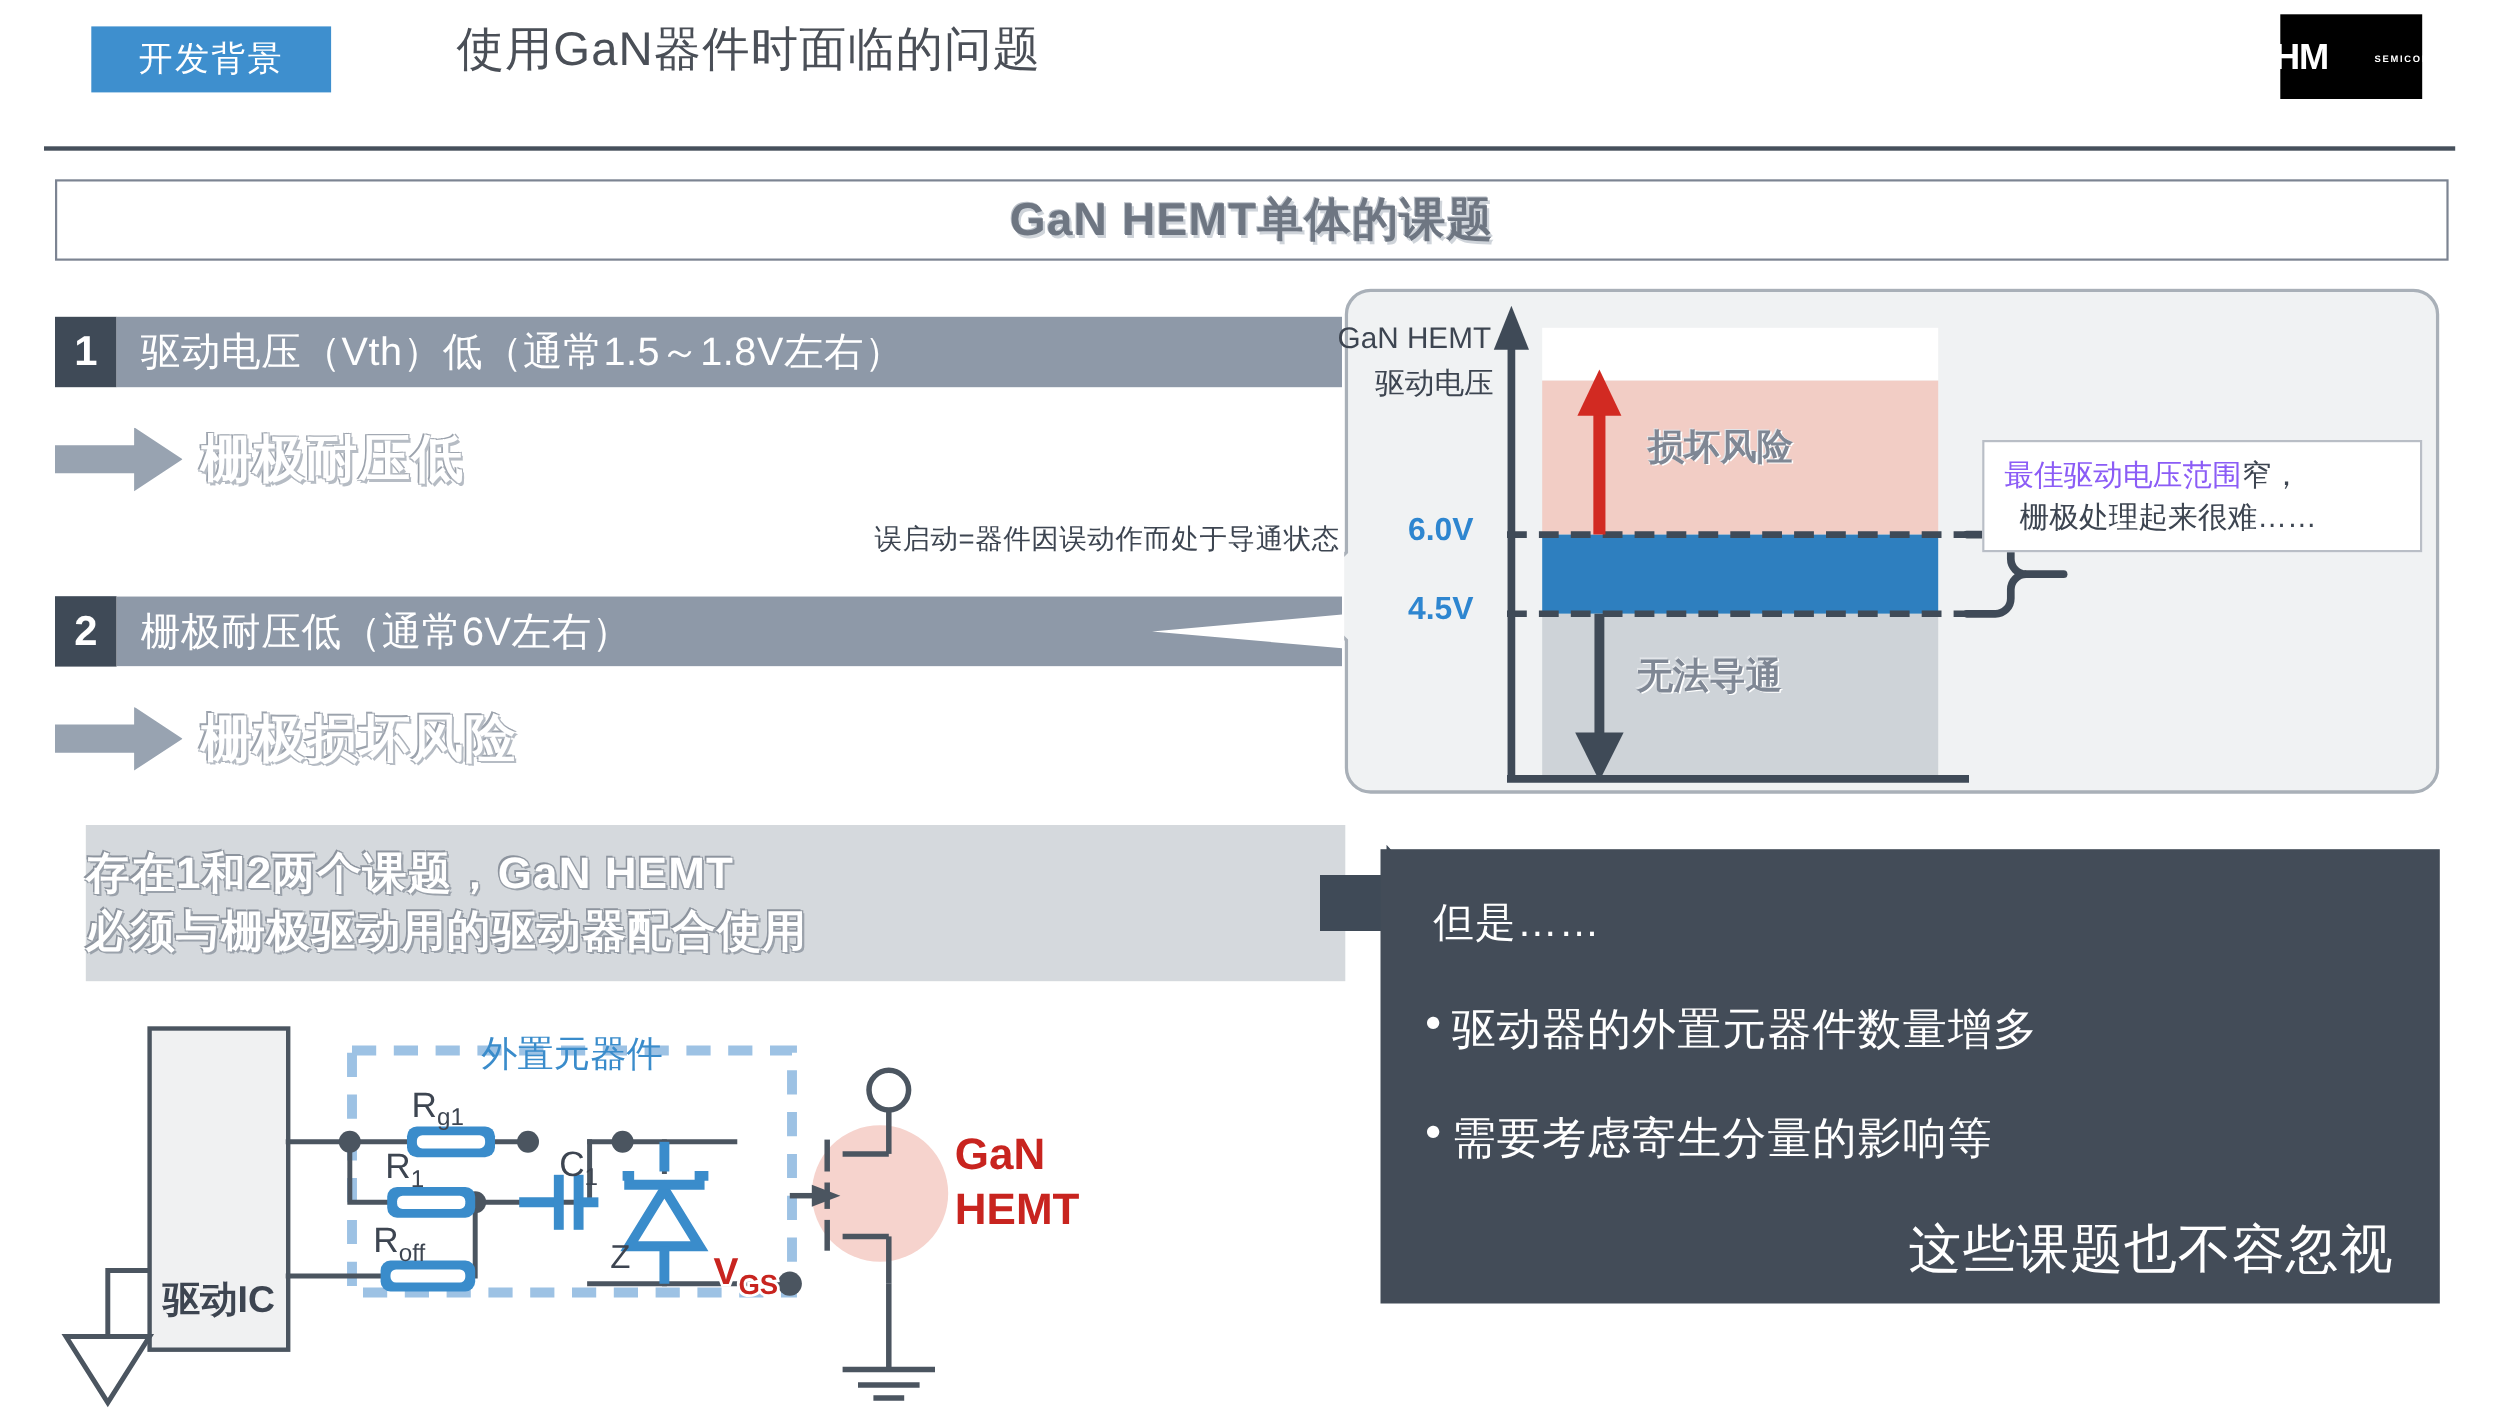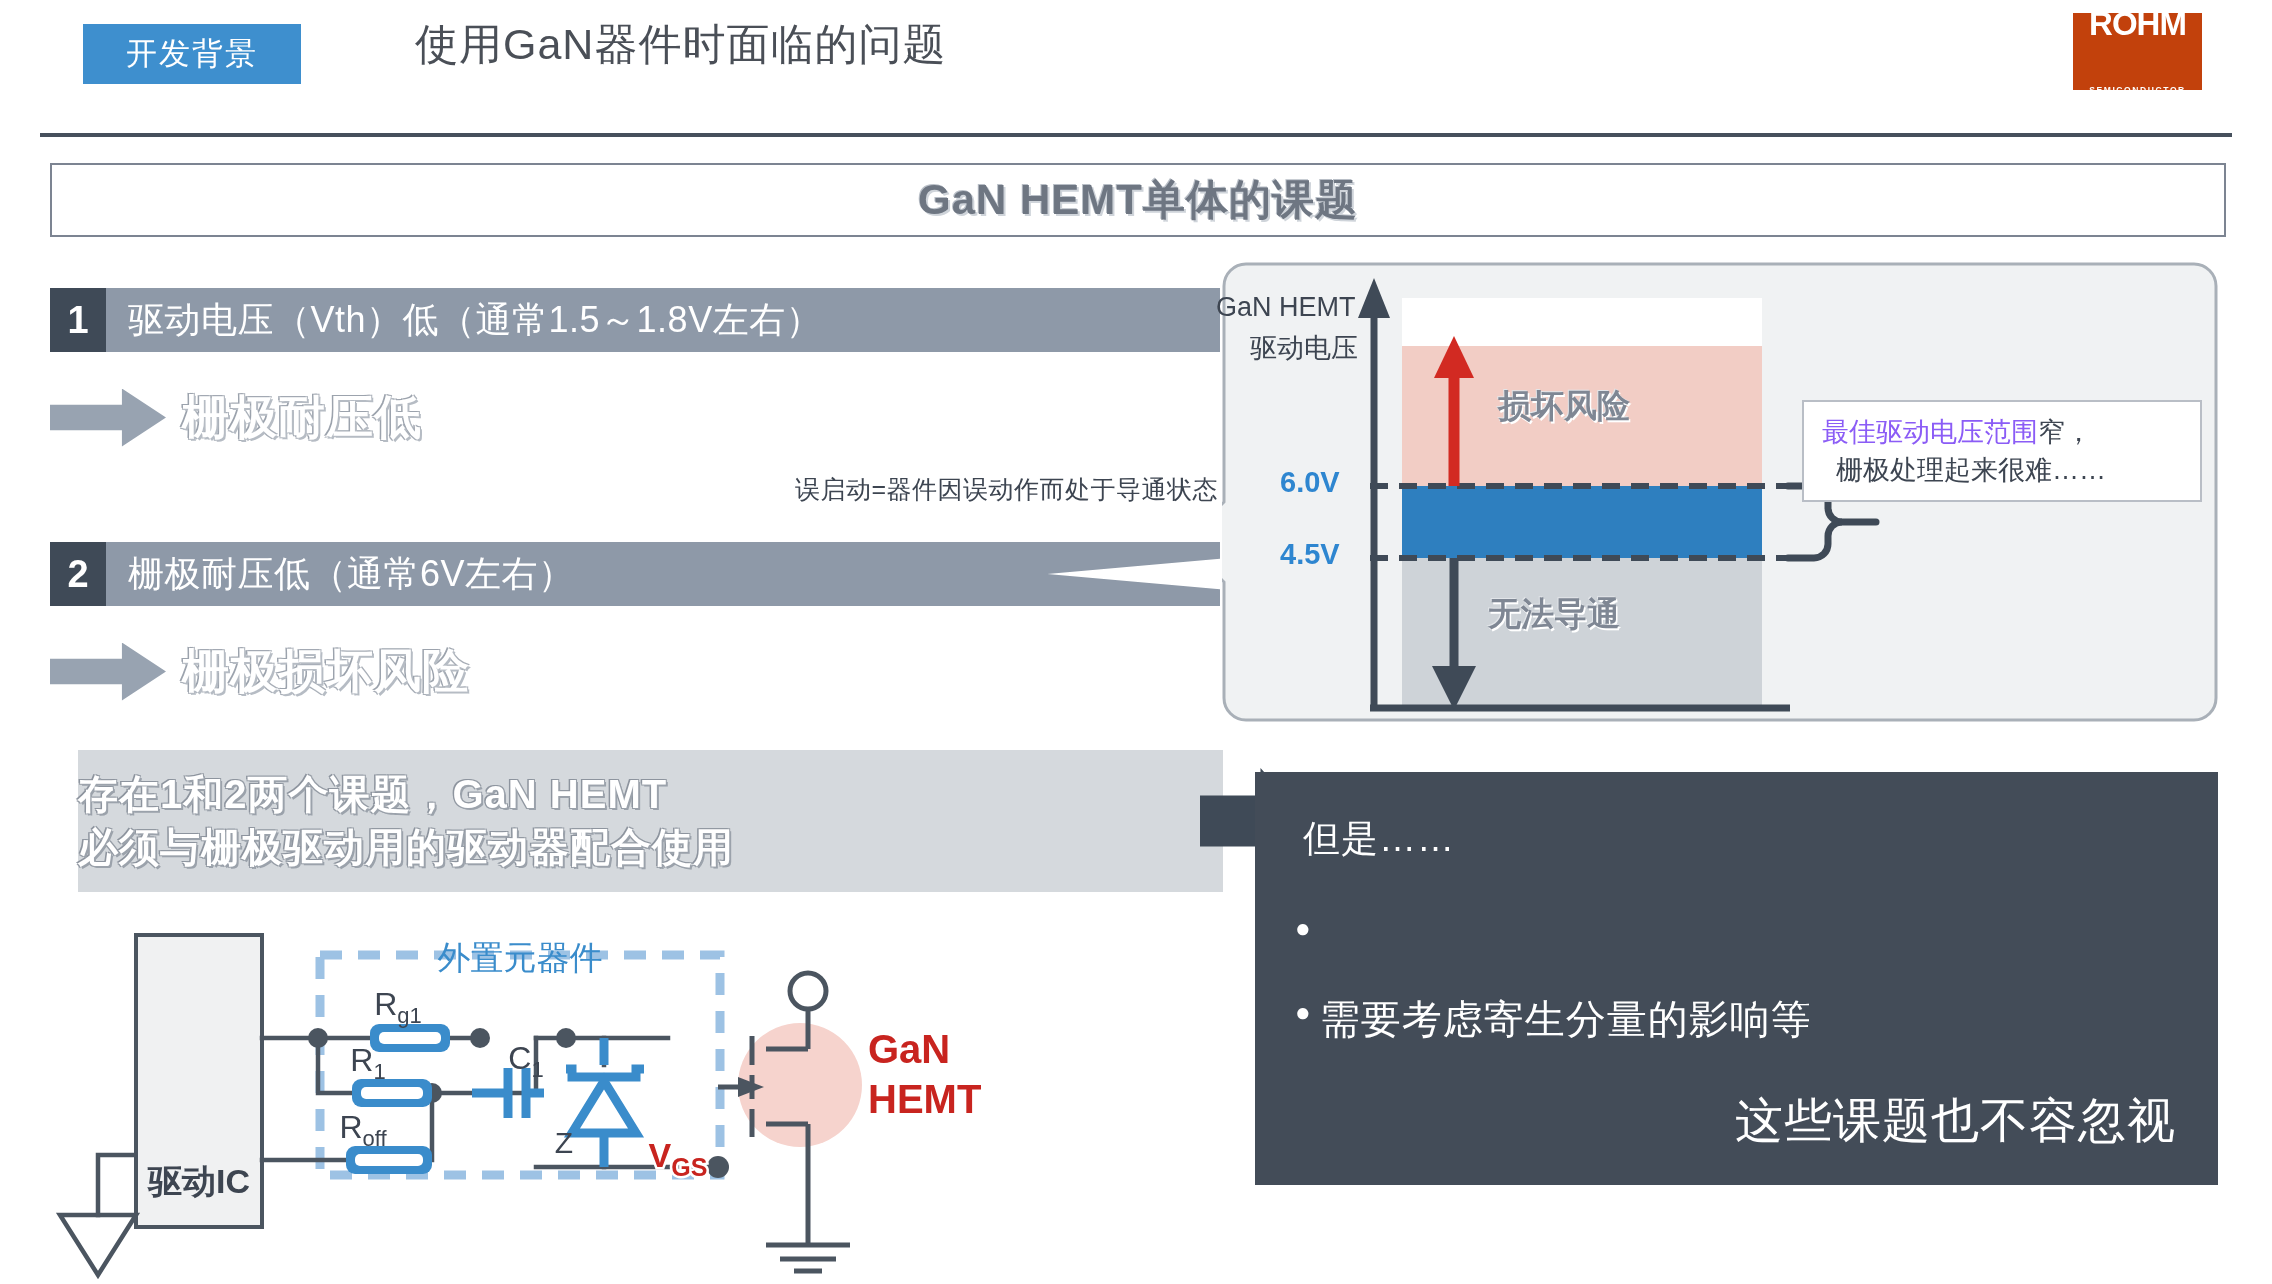--- a/index.html
+++ b/index.html
@@ -9,21 +9,21 @@
   
   #header-band{position:absolute;left:0;top:0;width:2272px;height:128px;}
   #header-tag{position:absolute;left:83px;top:24px;width:218px;height:60px;
        background:#3e8fce;color:#fff;display:flex;align-items:center;justify-content:center;
        font-size:31px;letter-spacing:2px;font-weight:400;}
   #header-title{position:absolute;left:415px;top:16px;font-size:43px;color:#4a4f57;
        letter-spacing:1px;white-space:nowrap;}
   #header-rule{position:absolute;left:40px;top:133px;width:2192px;height:4px;
        background:#46505c;}
   #rohm-logo{position:absolute;left:2073px;top:13px;width:129px;height:77px;
-       background:#c2410c;display:flex;flex-direction:column;align-items:center;
+       background:#000000;display:flex;flex-direction:row;align-items:center;
        justify-content:center;gap:42px;}
   #rohm-logo .rohm-word{color:#fff;font-weight:bold;font-size:33px;letter-spacing:-1px;
        line-height:0.95;font-family:"Liberation Sans",sans-serif;}
   #rohm-logo .rohm-sub{color:#fff;font-size:8.5px;letter-spacing:1.6px;font-weight:bold;
        margin-top:3px;}
 
   
   #title-box{position:absolute;left:50px;top:163px;width:2172px;height:70px;
        border:2px solid #7c8492;background:#fff;display:flex;align-items:center;
        justify-content:center;}
@@ -172,20 +172,21 @@
 
 <div id="callout-box">
   <div class="cl"><span class="hl">最佳驱动电压范围</span><span>窄，</span></div>
   <div class="cl" style="padding-left:14px;">栅极处理起来很难……</div>
 </div>
 
 <div id="dark-box">
   <div class="db-lead">但是……</div>
   <div class="db-item">
     <span class="db-dot">●</span>
+    <span>驱动器的外置元器件数量增多</span>
   </div>
   <div class="db-item">
     <span class="db-dot">●</span>
     <span>需要考虑寄生分量的影响等</span>
   </div>
   <div class="db-tail">这些课题也不容忽视</div>
 </div>
 
 <svg id="circuit" viewBox="0 0 1180 379">
 

